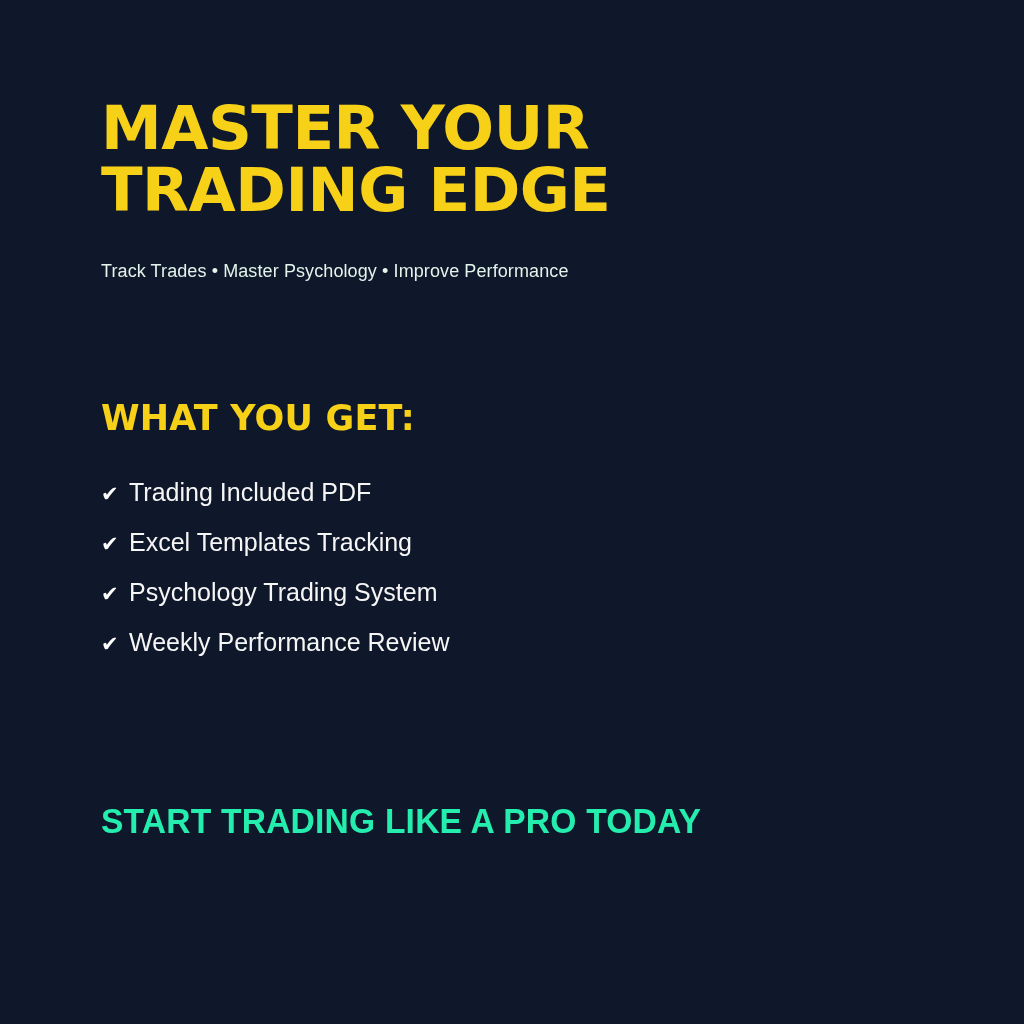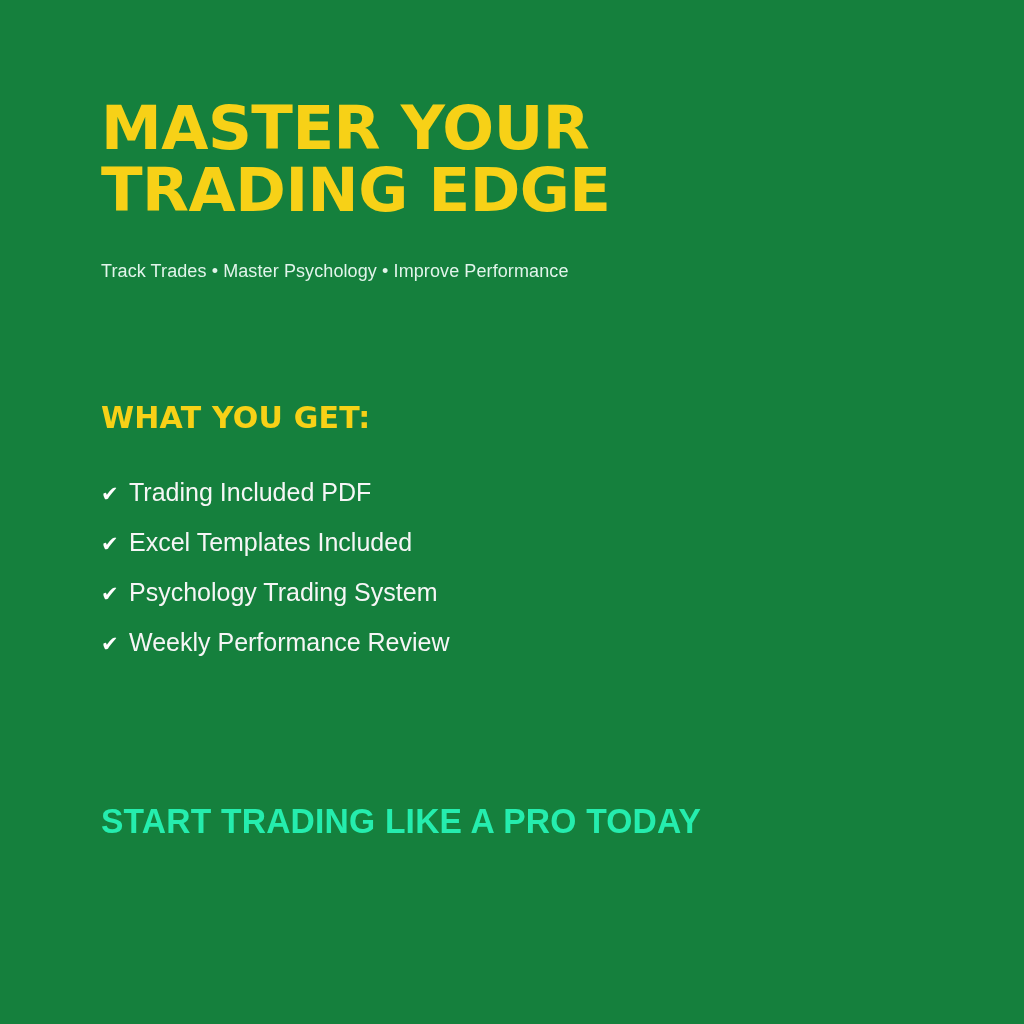--- a/index.html
+++ b/index.html
@@ -11,21 +11,21 @@
     height: 1024px;
     background: #0A0A0A;
     font-family: "DejaVu Sans", sans-serif;
     overflow: hidden;
   }
 
   .poster {
     position: relative;
     width: 1024px;
     height: 1024px;
-    background: #15803d;
+    background: #0f172a;
     box-sizing: border-box;
   }
 
   
   .hero {
     position: absolute;
     left: 101px;
     top: 97px;
     width: 860px;
   }
@@ -55,21 +55,21 @@
     position: absolute;
     left: 101px;
     top: 400px;
     width: 860px;
   }
   .offer-heading {
     margin: 0;
     color: #F7D117;
     font-family: "DejaVu Sans", sans-serif;
     font-weight: bold;
-    font-size: 30px;
+    font-size: 35px;
     line-height: 36px;
     letter-spacing: 0.2px;
   }
 
   .benefits {
     list-style: none;
     margin: 0;
     padding: 0;
     padding-top: 42px;
   }
@@ -128,21 +128,21 @@
   <div class="offer">
     <h2 class="offer-heading">WHAT YOU GET:</h2>
 
     <ul class="benefits">
       <li class="benefit-item">
         <span class="benefit-check">✔</span>
         <span class="benefit-label">Trading Included PDF</span>
       </li>
       <li class="benefit-item">
         <span class="benefit-check">✔</span>
-        <span class="benefit-label">Excel Templates Included</span>
+        <span class="benefit-label">Excel Templates Tracking</span>
       </li>
       <li class="benefit-item">
         <span class="benefit-check">✔</span>
         <span class="benefit-label">Psychology Trading System</span>
       </li>
       <li class="benefit-item">
         <span class="benefit-check">✔</span>
         <span class="benefit-label">Weekly Performance Review</span>
       </li>
     </ul>

